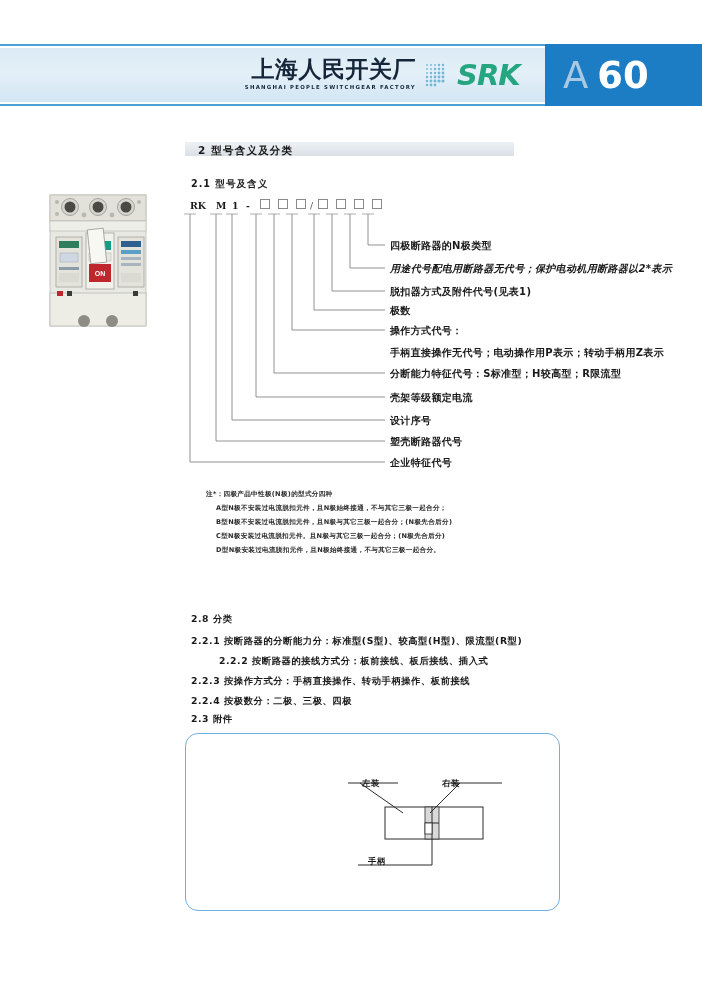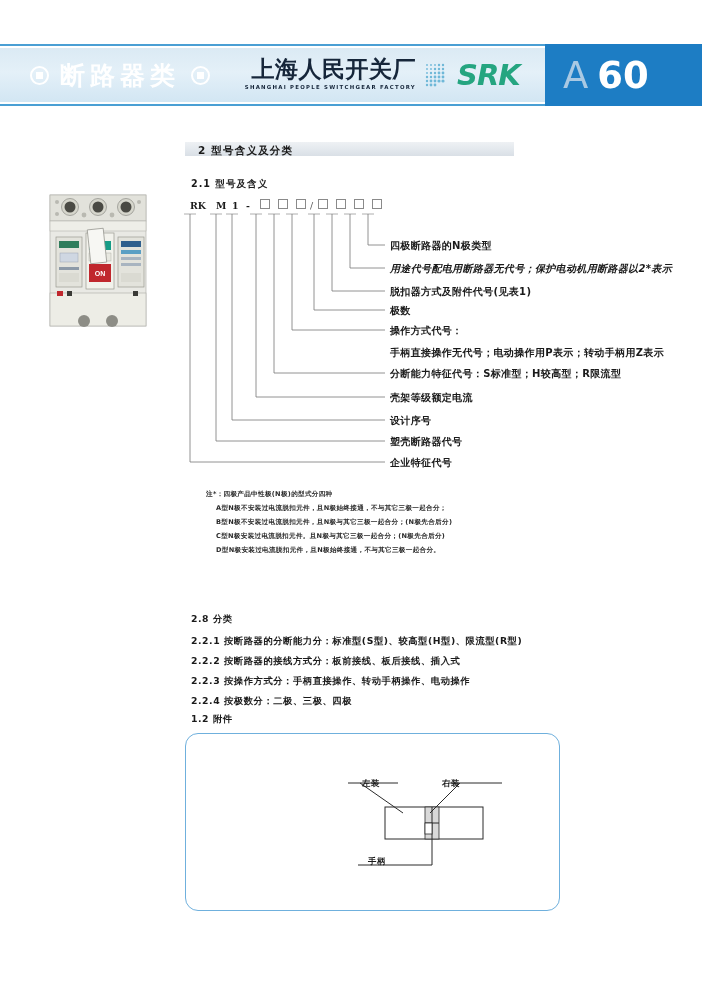--- a/index.html
+++ b/index.html
@@ -74,29 +74,20 @@
   .acc-lbl{position:absolute;font-size:8.4px;font-weight:bold;color:#1a1a1a;letter-spacing:0.5px;}
 </style>
 </head>
 <body>
 
 <div class="banner">
   <div class="banner-bg"></div>
   <div class="banner-rule-top"></div>
   <div class="banner-rule-bot"></div>
 
-  <div class="cat-title">
-    <span class="cat-ico">
-        <i></i>
-      </span>
-    <span class="cat-text">断路器类</span>
-    <span class="cat-ico">
-        <i></i>
-      </span>
-  </div>
 
   <div class="factory">
     <div class="factory-cn">上海人民开关厂</div>
     <div class="factory-en">SHANGHAI PEOPLE SWITCHGEAR FACTORY</div>
   </div>
 
   <div class="srk-wrap">
     <svg class="srk-dots" viewBox="0 0 26 26">
       <g fill="#6fb8d8">
         <circle cx="3" cy="3" r="0.9"></circle>
@@ -257,24 +248,24 @@
 <div class="lbl" style="left:390px;top:457px;">企业特征代号</div>
 
 <div class="note" style="top:489px;">注*：四极产品中性极(N极)的型式分四种</div>
 <div class="note" style="left:216px;top:503px;">A型N极不安装过电流脱扣元件，且N极始终接通，不与其它三极一起合分；</div>
 <div class="note" style="left:216px;top:517px;">B型N极不安装过电流脱扣元件，且N极与其它三极一起合分；(N极先合后分)</div>
 <div class="note" style="left:216px;top:531px;">C型N极安装过电流脱扣元件。且N极与其它三极一起合分；(N极先合后分)</div>
 <div class="note" style="left:216px;top:545px;">D型N极安装过电流脱扣元件，且N极始终接通，不与其它三极一起合分。</div>
 
 <div class="cls" style="top:613px;">2.8 分类</div>
 <div class="cls" style="top:635px;">2.2.1 按断路器的分断能力分：标准型(S型)、较高型(H型)、限流型(R型)</div>
-<div class="cls" style="top:655px;">2.2.2 按断路器的接线方式分：板前接线、板后接线、插入式</div>
-<div class="cls" style="top:675px;">2.2.3 按操作方式分：手柄直接操作、转动手柄操作、电动操作</div>
+<div class="cls" style="top:655px;margin-left:28px;">2.2.2 按断路器的接线方式分：板前接线、板后接线、插入式</div>
+<div class="cls" style="top:675px;">2.2.3 按操作方式分：手柄直接操作、转动手柄操作、板前接线</div>
 <div class="cls" style="top:695px;">2.2.4 按极数分：二极、三极、四极</div>
-<div class="cls" style="top:713px;">1.2 附件</div>
+<div class="cls" style="top:713px;">2.3 附件</div>
 
 <div class="bluebox"></div>
 
 <svg class="acc-svg" viewBox="0 0 210 125">
   <g stroke="#2b2b2b" stroke-width="1" fill="none">
 
     <rect x="55" y="42" width="98" height="32"></rect>
 
     <rect x="95" y="42" width="14" height="32" fill="#d9d9d9" stroke="#2b2b2b" stroke-width="0.8"></rect>
 

